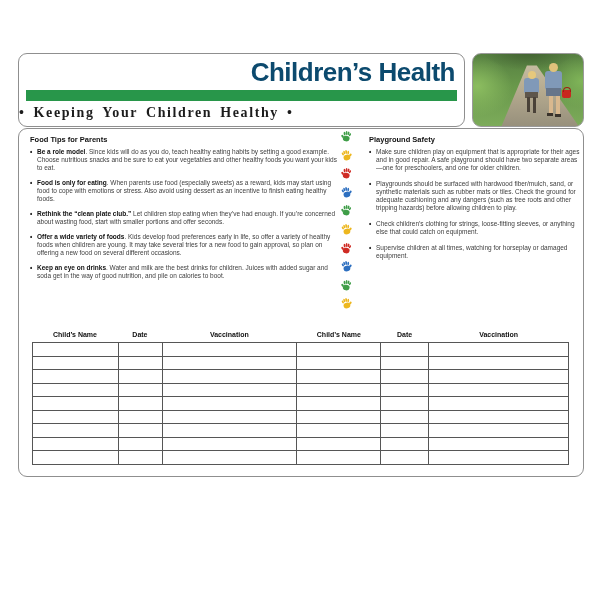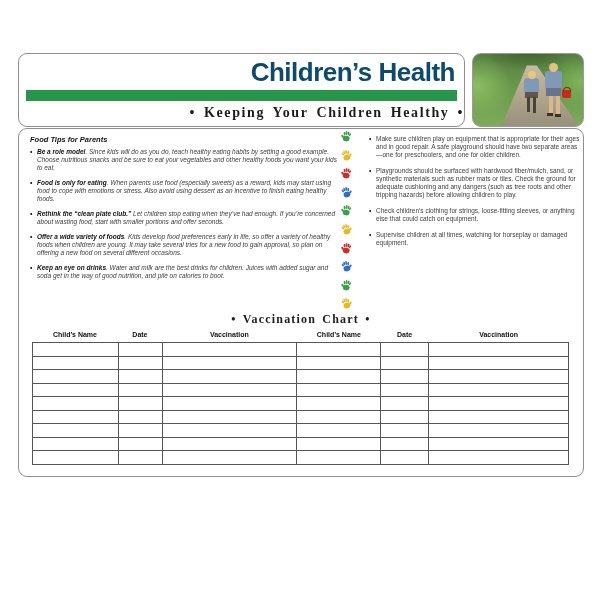--- a/index.html
+++ b/index.html
@@ -11,21 +11,21 @@
   .header-card{
     position:absolute;left:18px;top:53px;width:447px;height:74px;
     background:#fff;border:1.3px solid #8f8f8f;border-radius:9px;box-sizing:border-box;
   }
   .hc-title{
     position:absolute;top:3px;right:9px;font-size:26px;font-weight:bold;
     color:#0c4a6e;letter-spacing:-0.5px;white-space:nowrap;
   }
   .green-bar{position:absolute;top:36px;left:7px;right:7px;height:11px;background:#28964a;}
   .hc-tagline{
-    position:absolute;top:51px;left:0;right:0;text-align:right;
+    position:absolute;top:51px;left:0;right:0;text-align:left;
     font-family:"Liberation Serif", serif;font-weight:bold;font-size:14px;
     letter-spacing:1.6px;word-spacing:3px;color:#1c1c1c;white-space:nowrap;
   }
   
   .photo-card{
     position:absolute;left:472px;top:53px;width:112px;height:74px;
     border-radius:9px;overflow:hidden;border:1px solid #9a9a9a;box-sizing:border-box;
     background:
       radial-gradient(ellipse 60% 45% at 50% -8%, #3e5c2e 0%, rgba(62,92,46,0) 70%),
       radial-gradient(ellipse 45% 60% at 4% 45%, #8cbd60 0%, rgba(140,189,96,0) 70%),
@@ -62,21 +62,21 @@
   .tips-list,.safety-list{margin:0;padding:0;list-style:none;}
   .tips-list li,.safety-list li{
     position:relative;padding-left:7px;margin-bottom:7px;
     font-size:6.5px;line-height:8px;color:#3d3d3d;
   }
   .safety-list li{margin-bottom:8px;}
   .tips-list li::before,.safety-list li::before{
     content:"\2022";position:absolute;left:0;top:-0.5px;font-weight:bold;color:#101010;
   }
   .tips-list b,.safety-list b{color:#101010;}
-  .left-panel{position:absolute;left:11px;top:6px;width:308px;font-style:italic;}
+  .left-panel{position:absolute;left:11px;top:6px;width:308px;}
   .right-panel{position:absolute;left:350px;top:6px;width:212px;}
   .handprints{position:absolute;left:319px;top:1px;width:18px;height:185px;}
   .hp{position:absolute;left:2px;width:13px;height:13px;}
   .hp svg{display:block;width:100%;height:100%;}
   
   .chart-title{
     position:absolute;top:183px;left:0;right:0;text-align:center;
     font-family:"Liberation Serif", serif;font-weight:bold;font-size:12px;
     letter-spacing:1.2px;word-spacing:2px;color:#1e1e1e;
   }
@@ -227,29 +227,29 @@
           <ellipse cx="4.8" cy="12.6" rx="2" ry="3" transform="rotate(-45 4.8 12.6)"></ellipse>
           <ellipse cx="7.7" cy="7.2" rx="1.7" ry="3.4" transform="rotate(-14 7.7 7.2)"></ellipse>
           <ellipse cx="11.2" cy="5.5" rx="1.7" ry="3.6" transform="rotate(-4 11.2 5.5)"></ellipse>
           <ellipse cx="14.8" cy="5.8" rx="1.7" ry="3.5" transform="rotate(6 14.8 5.8)"></ellipse>
           <ellipse cx="18" cy="7.8" rx="1.6" ry="3" transform="rotate(18 18 7.8)"></ellipse>
         </svg>
       </div>
     </div>
 
   <div class="right-panel">
+    <h2 class="panel-heading">Playground Safety</h2>
     <ul class="safety-list">
         <li><span>Make sure children play on equipment that is appropriate for their ages and in good repair. A safe playground should have two separate areas—one for preschoolers, and one for older children.</span></li>
         <li><span>Playgrounds should be surfaced with hardwood fiber/mulch, sand, or synthetic materials such as rubber mats or tiles. Check the ground for adequate cushioning and any dangers (such as tree roots and other tripping hazards) before allowing children to play.</span></li>
         <li><span>Check children’s clothing for strings, loose-fitting sleeves, or anything else that could catch on equipment.</span></li>
         <li><span>Supervise children at all times, watching for horseplay or damaged equipment.</span></li>
       </ul>
   </div>
 
-  <div class="chart-title">• Vaccination Chart •</div>
 
   <div class="chart-headers">
     <span class="w1">Child’s Name</span>
     <span class="w2">Date</span>
     <span class="w3">Vaccination</span>
     <span class="w4">Child’s Name</span>
     <span class="w5">Date</span>
     <span class="w6">Vaccination</span>
   </div>
 

